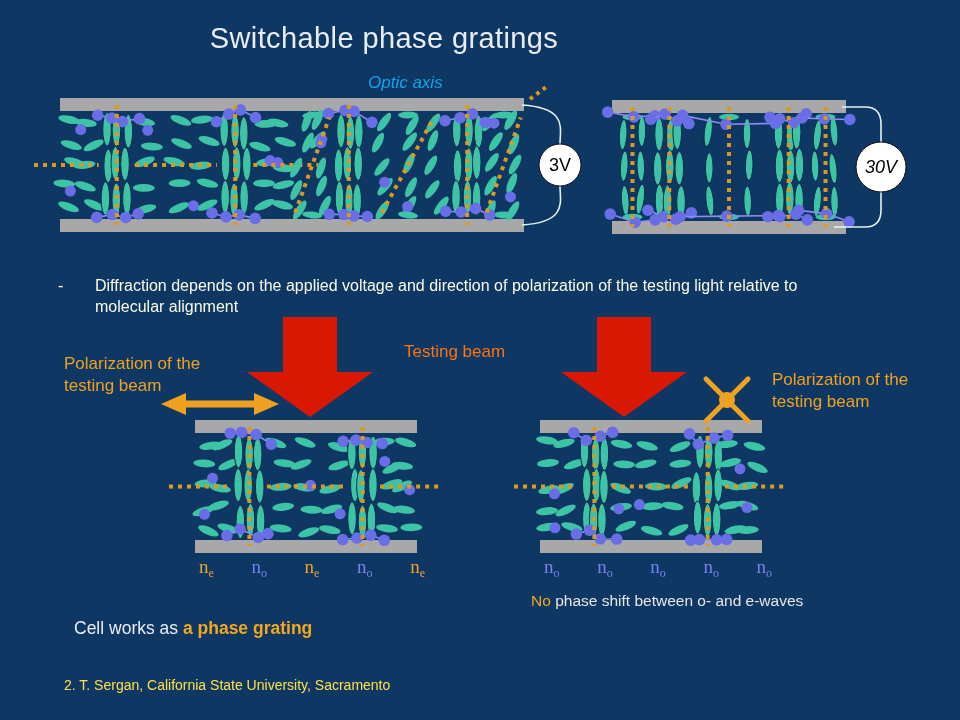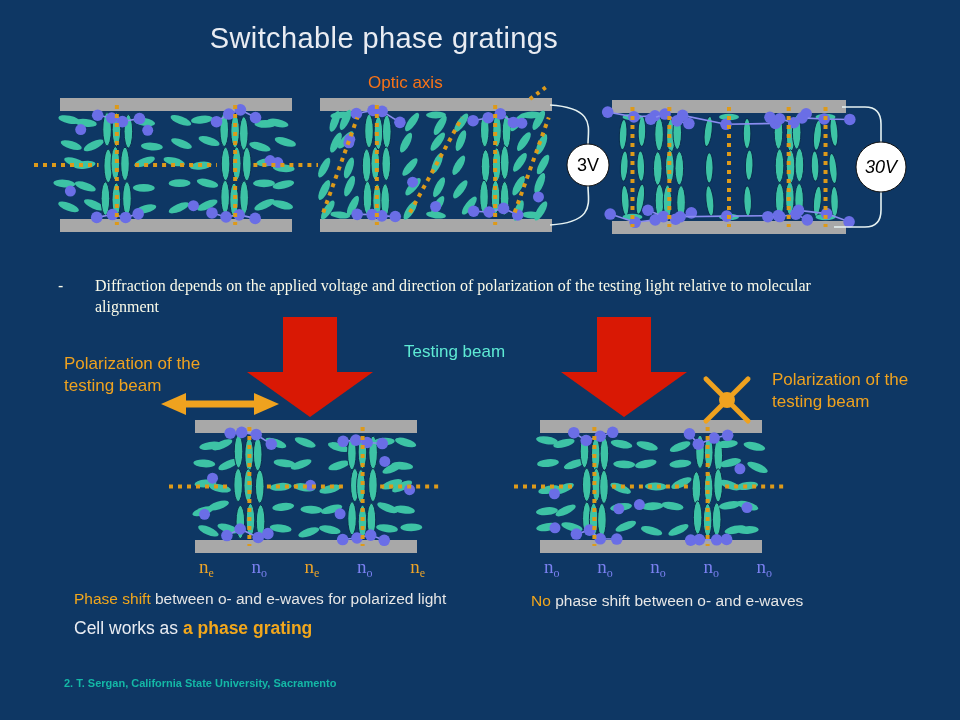--- a/index.html
+++ b/index.html
@@ -1,46 +1,46 @@
 <!DOCTYPE html>
 <html><head>
 <meta charset="utf-8">
 <style>
   html,body{margin:0;padding:0;background:#000;}
   .stage{position:relative;width:960px;height:720px;background:#0e3764;overflow:hidden;
          font-family:"Liberation Sans",sans-serif;}
   .abs{position:absolute;}
   .title{top:22px;left:0;width:768px;text-align:center;font-size:29px;font-weight:400;
          color:#e9ecf2;letter-spacing:.4px;}
-  .optic-axis{left:368px;top:73px;font-size:17px;color:#f97316;}
+  .optic-axis{left:368px;top:73px;font-size:17px;color:#0ea5e9;font-style:italic;}
   .lc-cell{position:absolute;}
   .lc-cell svg{position:absolute;overflow:visible;}
   .bullet{left:58px;top:275px;width:790px;display:flex;color:#fbfbe9;font-size:16px;line-height:21px;}
   .bullet .marker{width:37px;flex:0 0 37px;}
-  .bullet .btext{width:750px;font-family:Liberation Serif, serif;}
-  .testing-beam{left:404px;top:342px;font-size:17px;color:#5eead4;}
+  .bullet .btext{width:750px;}
+  .testing-beam{left:404px;top:342px;font-size:17px;color:#f97316;}
   .pol-label{font-size:17px;color:#efa21f;line-height:22px;width:180px;}
   .pol-left{left:64px;top:353px;}
   .pol-right{left:772px;top:369px;}
   .overlay{position:absolute;left:0;top:0;pointer-events:none;}
   .n-row{display:flex;justify-content:space-between;padding:0 6px;
          font-family:"Liberation Serif",serif;font-size:19px;}
   .n-row-left{left:193px;top:556px;width:226px;}
   .n-row-right{left:538px;top:556px;width:228px;}
   .nlbl sub{font-size:12px;vertical-align:-4px;line-height:0;}
   .cap{white-space:nowrap;}
   .cap1{font-size:15.5px;color:#e6e6e6;}
   .cap2{font-size:17.5px;color:#e9ecf2;}
   .cap-l1{left:74px;top:590px;}
   .cap-l2{left:74px;top:618px;}
   .cap-r1{left:531px;top:592px;}
   .cap-r2{left:531px;top:622px;font-size:18px;}
   .hl{color:#f2a71c;}
   .hlb{color:#f2a71c;font-weight:700;}
-  .footer{left:64px;top:677px;font-size:11px;color:#14b8a6;font-weight:bold;}
+  .footer{left:64px;top:677px;font-size:14px;color:#fde047;}
 </style>
 </head>
 <body>
 
 <div class="stage">
 
   <div class="abs title">Switchable phase gratings</div>
 
   <div class="abs optic-axis">Optic axis</div>
 
@@ -133,21 +133,21 @@
         </g>
         <g>
           <line x1="14" y1="83" x2="78.6" y2="83" stroke="#dd9a1a" stroke-width="4" stroke-dasharray="4 5"></line>
           <line x1="96.84" y1="23" x2="96.84" y2="143" stroke="#dd9a1a" stroke-width="4" stroke-dasharray="4 5"></line>
           <line x1="115.08" y1="83" x2="196.92000000000002" y2="83" stroke="#dd9a1a" stroke-width="4" stroke-dasharray="4 5"></line>
           <line x1="215.16000000000003" y1="23" x2="215.16000000000003" y2="143" stroke="#dd9a1a" stroke-width="4" stroke-dasharray="4 5"></line>
           <line x1="233.40000000000003" y1="83" x2="298" y2="83" stroke="#dd9a1a" stroke-width="4" stroke-dasharray="4 5"></line>
         </g>
       </svg>
     </div>
-  <div class="lc-cell" style="left:320px;top:98px;width:232px;height:148px;text-align:right;">
+  <div class="lc-cell" style="left:292px;top:98px;width:232px;height:148px;text-align:right;">
       <svg viewBox="0 0 346 166" width="346" height="166" style="left: -40px; top: -16px;">
         <rect x="40" y="16" width="232" height="13" fill="#a8a8a8"></rect>
         <rect x="40" y="137" width="232" height="13" fill="#a8a8a8"></rect>
         <g>
           <ellipse cx="54.79843591675162" cy="39.435358663741496" rx="11" ry="3.9" fill="#3dc3a5" transform="rotate(-69.51337314583361 54.79843591675162 39.435358663741496)"></ellipse>
           <ellipse cx="65.48972437232732" cy="37.9077088995371" rx="11" ry="3.9" fill="#3dc3a5" transform="rotate(-65.17726136930287 65.48972437232732 37.9077088995371)"></ellipse>
           <ellipse cx="55.96675595324486" cy="60.53155823992566" rx="11" ry="3.9" fill="#3dc3a5" transform="rotate(-64.22726034745574 55.96675595324486 60.53155823992566)"></ellipse>
           <ellipse cx="65.80769732017069" cy="57.93610029025004" rx="11" ry="3.9" fill="#3dc3a5" transform="rotate(-48.67854161001742 65.80769732017069 57.93610029025004)"></ellipse>
           <ellipse cx="44.181425811350344" cy="85.6309678493999" rx="11" ry="3.9" fill="#3dc3a5" transform="rotate(-62.949917217716575 44.181425811350344 85.6309678493999)"></ellipse>
           <ellipse cx="68.9631597360596" cy="85.89730217773467" rx="11" ry="3.9" fill="#3dc3a5" transform="rotate(-71.32360701262951 68.9631597360596 85.89730217773467)"></ellipse>
@@ -577,23 +577,20 @@
       <span class="nlbl" style="color: rgb(237, 164, 40);"><span>n</span><sub>e</sub></span>
     </div>
   <div class="abs n-row n-row-right" id="nrow-right">
       <span class="nlbl" style="color: rgb(122, 128, 240);"><span>n</span><sub>o</sub></span>
       <span class="nlbl" style="color: rgb(122, 128, 240);"><span>n</span><sub>o</sub></span>
       <span class="nlbl" style="color: rgb(122, 128, 240);"><span>n</span><sub>o</sub></span>
       <span class="nlbl" style="color: rgb(122, 128, 240);"><span>n</span><sub>o</sub></span>
       <span class="nlbl" style="color: rgb(122, 128, 240);"><span>n</span><sub>o</sub></span>
     </div>
 
-  <div class="abs cap cap1 cap-l1">
-    <span class="hl">Phase shift</span><span> between o- and e-waves for polarized light</span>
-  </div>
   <div class="abs cap cap1 cap-r1">
     <span class="hl">No</span><span> phase shift between o- and e-waves</span>
   </div>
   <div class="abs cap cap2 cap-l2">
     <span>Cell works as </span><span class="hlb">a phase grating</span>
   </div>
 
   <div class="abs footer">2. T. Sergan, California State University, Sacramento</div>
 </div>
 

